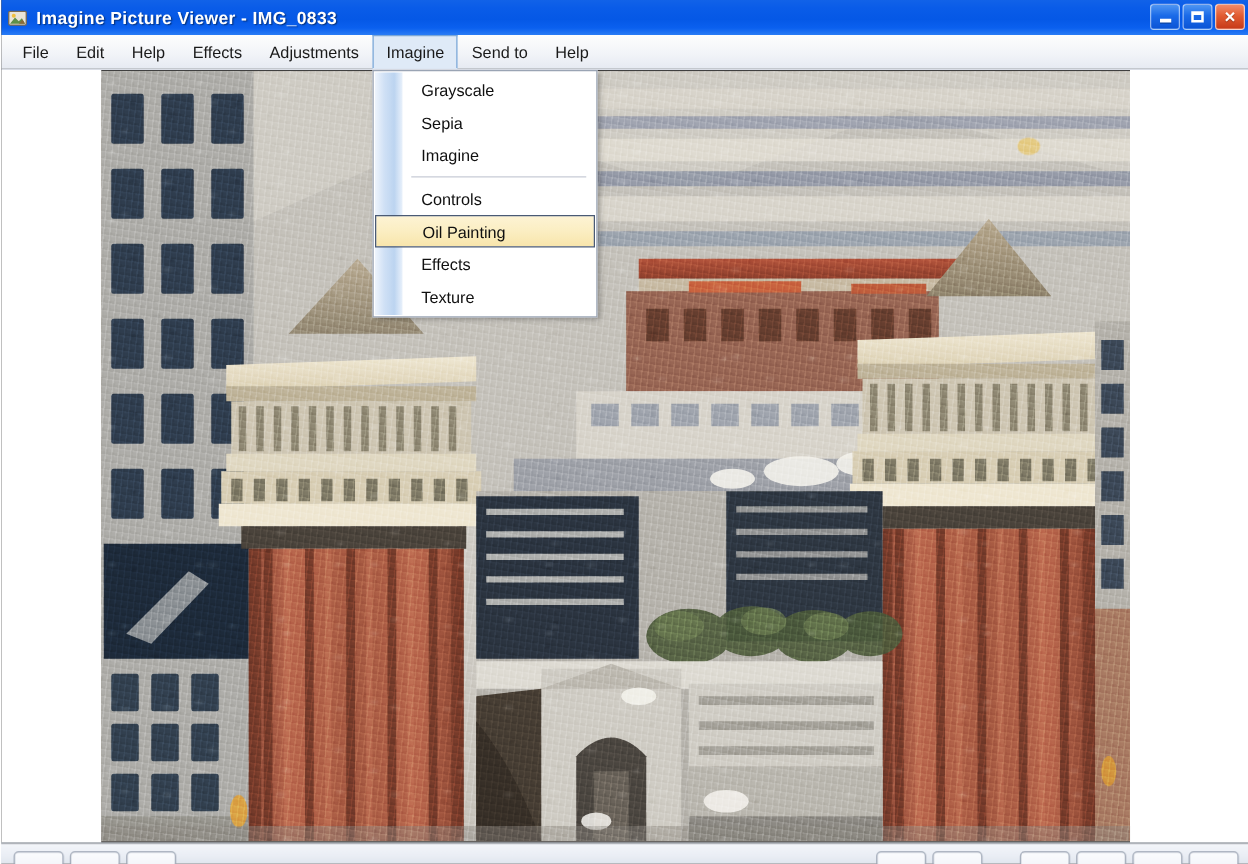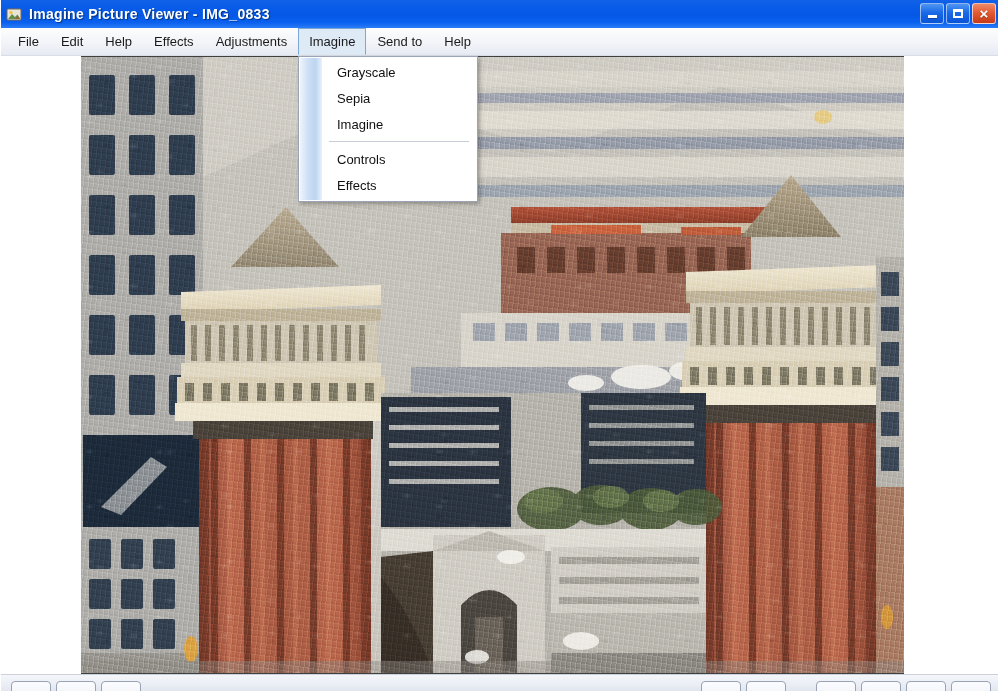--- a/index.html
+++ b/index.html
@@ -618,21 +618,23 @@
     <div id="oil-texture" class="photo-layer"></div>
   </div>
 
   <div id="effects-menu">
     <div id="menu-gutter"></div>
     <div class="dd-item">Grayscale</div>
     <div class="dd-item">Sepia</div>
     <div class="dd-item">Imagine</div>
     <div class="dd-sep"></div>
     <div class="dd-item">Controls</div>
+    <div class="dd-item highlighted">Oil Painting</div>
     <div class="dd-item">Effects</div>
+    <div class="dd-item">Texture</div>
   </div>
 
   <div id="bottom-bar">
     <div class="tool-btn" style="left:10px;"></div>
     <div class="tool-btn" style="left:55px;"></div>
     <div class="tool-btn" style="left:100px;"></div>
     <div class="tool-btn" style="left:700px;"></div>
     <div class="tool-btn" style="left:745px;"></div>
     <div class="tool-btn" style="left:815px;"></div>
     <div class="tool-btn" style="left:860px;"></div>

